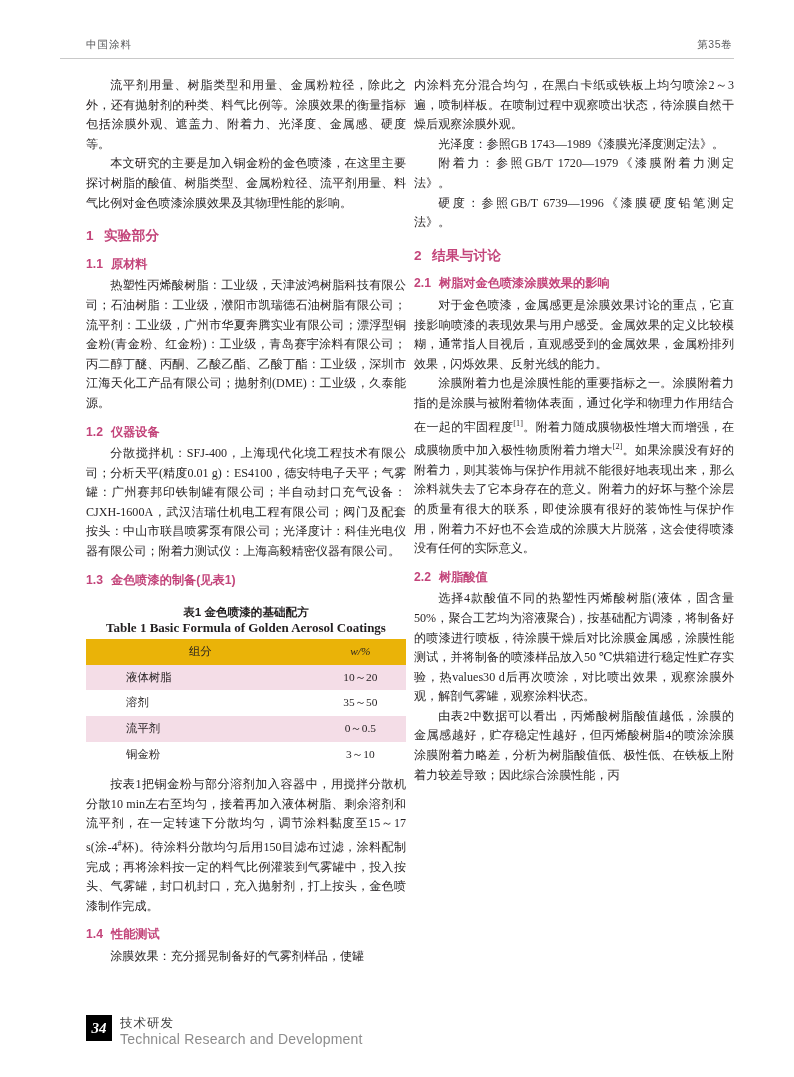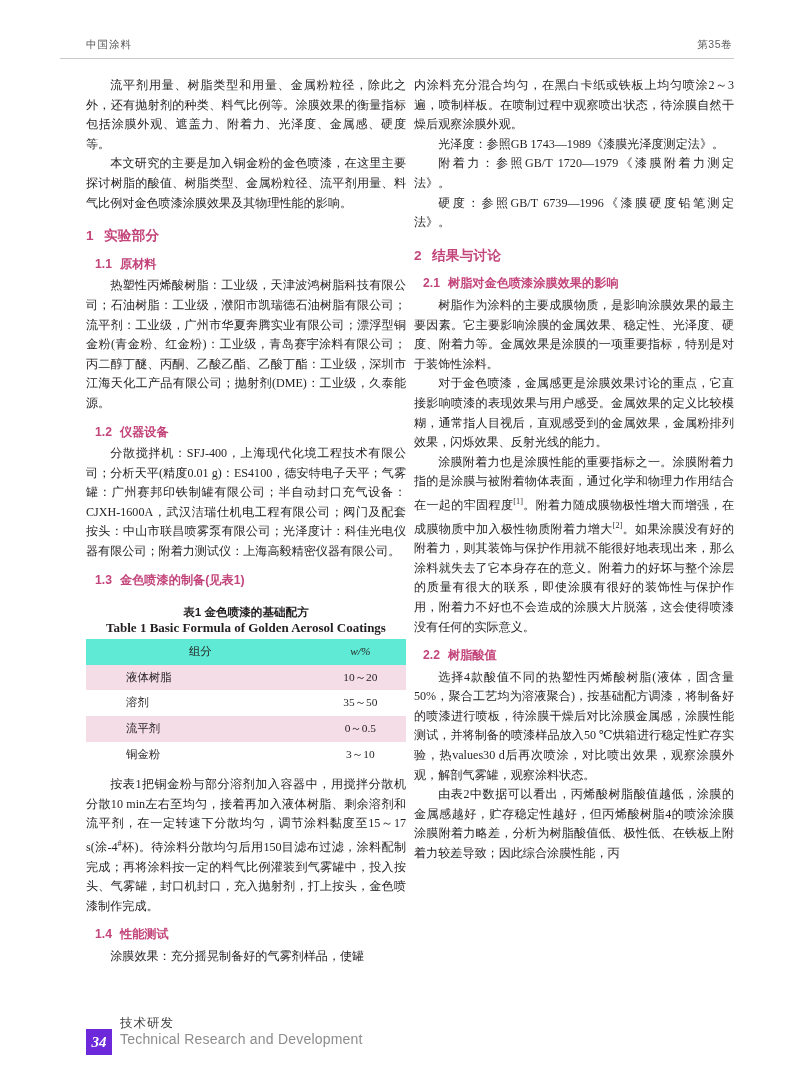--- a/index.html
+++ b/index.html
@@ -78,21 +78,21 @@
     margin: 13px 0 6px 0;
     letter-spacing: 0.3px;
   }
   h2.sec .num { margin-right: 10px; }
 
   h3.sub {
     font-family: "Liberation Sans", sans-serif;
     font-size: 12.2px;
     font-weight: bold;
     color: #c3447a;
-    margin: 9px 0 2px 9px;
+    margin: 9px 0 2px 0;
   }
   h3.sub .num { margin-right: 8px; }
 
   
   .table-wrap {
     margin: 14px 0 8px 0;
   }
   .tbl-title {
     text-align: center;
     font-family: "Liberation Sans", sans-serif;
@@ -109,21 +109,21 @@
     color: #231f20;
     line-height: 16px;
     margin-bottom: 3px;
   }
   table.formula {
     width: 100%;
     border-collapse: collapse;
     font-size: 11.4px;
   }
   table.formula th {
-    background: #5eead4;
+    background: #eab308;
     color: #231f20;
     font-weight: normal;
     font-family: "Liberation Sans", sans-serif;
     padding: 3px 0;
     text-align: center;
     font-size: 11.4px;
     border: none;
   }
   table.formula th.c2 { font-family: "Liberation Serif", serif; font-style: italic; }
   table.formula td {
@@ -140,24 +140,24 @@
   
   .footer {
     position: absolute;
     left: 86px;
     bottom: 28px;
     width: 300px;
     height: 34px;
   }
   .folio {
     position: absolute;
-    left: 0; top: 14px;
+    left: 0; top: 0;
     width: 26px;
     height: 26px;
-    background: #6d28d9;
+    background: #000000;
     color: #ffffff;
     font-family: "Liberation Serif", serif;
     font-style: italic;
     font-weight: bold;
     font-size: 15px;
     text-align: center;
     line-height: 26px;
   }
   .footer .cn {
     position: absolute;
@@ -257,21 +257,20 @@
     <p>附着力：参照GB/T 1720—1979《漆膜附着力测定法》。</p>
     <p>硬度：参照GB/T 6739—1996《漆膜硬度铅笔测定法》。</p>
 
     <h2 class="sec">
       <span class="num">2</span><span>结果与讨论</span>
     </h2>
 
     <h3 class="sub">
       <span class="num">2.1</span><span>树脂对金色喷漆涂膜效果的影响</span>
     </h3>
-    <p>树脂作为涂料的主要成膜物质，是影响涂膜效果的最主要因素。它主要影响涂膜的金属效果、稳定性、光泽度、硬度、附着力等。金属效果是涂膜的一项重要指标，特别是对于装饰性涂料。</p>
     <p>对于金色喷漆，金属感更是涂膜效果讨论的重点，它直接影响喷漆的表现效果与用户感受。金属效果的定义比较模糊，通常指人目视后，直观感受到的金属效果，金属粉排列效果，闪烁效果、反射光线的能力。</p>
     <p id="p213">涂膜附着力也是涂膜性能的重要指标之一。涂膜附着力指的是涂膜与被附着物体表面，通过化学和物理力作用结合在一起的牢固程度<sup>[1]</sup>。附着力随成膜物极性增大而增强，在成膜物质中加入极性物质附着力增大<sup>[2]</sup>。如果涂膜没有好的附着力，则其装饰与保护作用就不能很好地表现出来，那么涂料就失去了它本身存在的意义。附着力的好坏与整个涂层的质量有很大的联系，即使涂膜有很好的装饰性与保护作用，附着力不好也不会造成的涂膜大片脱落，这会使得喷漆没有任何的实际意义。</p>
 
     <h3 class="sub">
       <span class="num">2.2</span><span>树脂酸值</span>
     </h3>
     <p>选择4款酸值不同的热塑性丙烯酸树脂(液体，固含量50%，聚合工艺均为溶液聚合)，按基础配方调漆，将制备好的喷漆进行喷板，待涂膜干燥后对比涂膜金属感，涂膜性能测试，并将制备的喷漆样品放入50 ℃烘箱进行稳定性贮存实验，热values30 d后再次喷涂，对比喷出效果，观察涂膜外观，解剖气雾罐，观察涂料状态。</p>
     <p>由表2中数据可以看出，丙烯酸树脂酸值越低，涂膜的金属感越好，贮存稳定性越好，但丙烯酸树脂4的喷涂涂膜涂膜附着力略差，分析为树脂酸值低、极性低、在铁板上附着力较差导致；因此综合涂膜性能，丙</p>
   </div>
 

